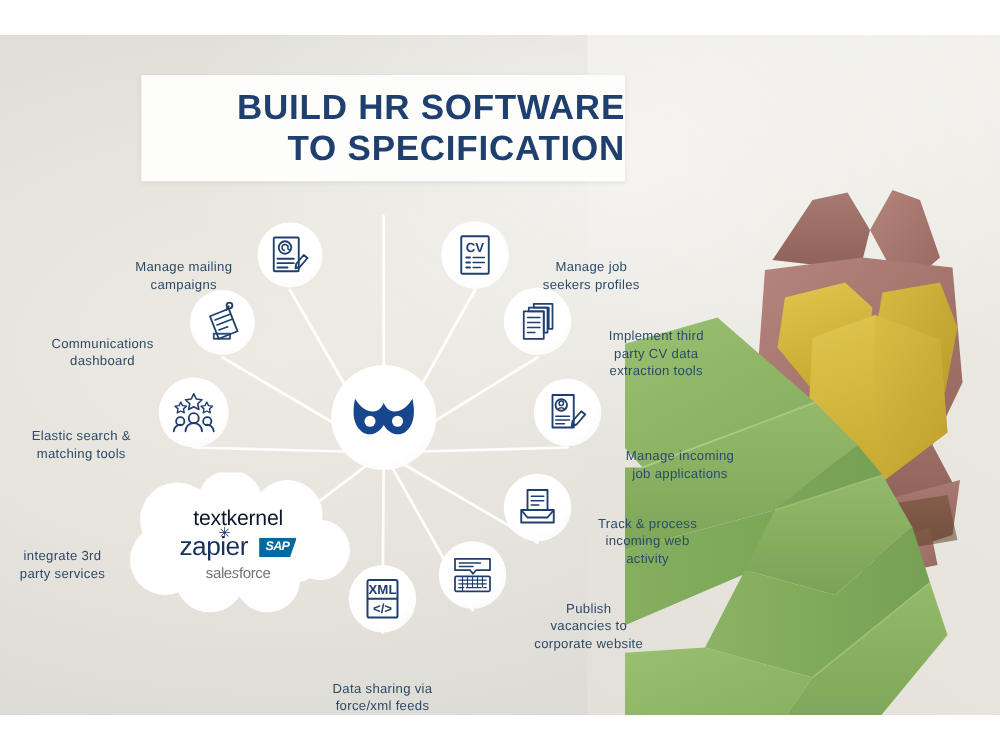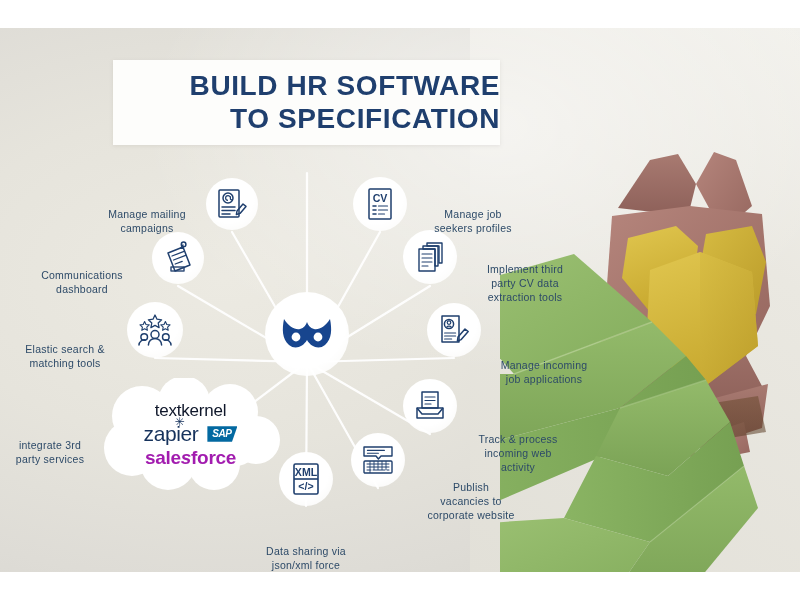--- a/index.html
+++ b/index.html
@@ -83,21 +83,21 @@
   }
   .lg-textkernel{color:#0f172a;font-size:17px;font-weight:400;letter-spacing:-.2px;}
   .lg-row{display:flex;align-items:center;gap:9px;}
   .lg-zapier{color:#16325c;font-size:21px;font-weight:400;letter-spacing:-.4px;position:relative;}
   .lg-zapier .ast{position:absolute;left:31px;top:-7px;font-size:12px;}
   .lg-sap{
     background:#0369a1;color:#fff;font-size:10px;font-weight:700;
     padding:2px 6px 2px 5px;letter-spacing:-.5px;font-style:italic;
     clip-path:polygon(0 0,100% 0,82% 100%,0 100%);line-height:1.15;
   }
-  .lg-salesforce{color:#a21caf;font-size:19px;font-weight:700;letter-spacing:-.3px;}
+  .lg-salesforce{color:#737373;font-size:12px;font-weight:400;letter-spacing:-.3px;}
   .lg-salesforce i{font-style:italic;}
 </style>
 </head>
 <body>
 
 <div id="stage">
 
   <div class="backdrop">
     <div class="bd-right"></div>
     <div class="bd-soft"></div>
@@ -279,21 +279,21 @@
     <svg width="32" height="34" viewBox="0 0 32 34">
       <g fill="none" stroke="#1f3f6e" stroke-width="1.6" stroke-linejoin="round">
         <rect x="4" y="2" width="24" height="30" rx="1.5"></rect>
         <path d="M4 17 h24"></path>
       </g>
       <text x="16" y="13.6" text-anchor="middle" font-family="Liberation Sans, sans-serif" font-size="10.6" font-weight="700" fill="#1f3f6e">XML</text>
       <text x="16" y="28.2" text-anchor="middle" font-family="Liberation Sans, sans-serif" font-size="10.6" font-weight="700" fill="#1f3f6e">&lt;/&gt;</text>
     </svg>
   </div>
   <div class="lbl c" style="left:248px;top:520px;width:116px;">Data sharing via
-json/xml force</div>
+force/xml feeds</div>
 
   <div class="node" style="width:54px;height:54px;left:351px;top:433px;">
     <svg width="34" height="30" viewBox="0 0 34 30">
       <g fill="none" stroke="#1f3f6e" stroke-width="1.4" stroke-linejoin="round">
         <path d="M3 2 h28 v9 H20 l-2.6 3 -2.4 -3 H3 Z"></path>
         <path d="M6.4 5.4 h17 M6.4 8.2 h11" stroke-linecap="round" stroke-width="1.1"></path>
         <rect x="3" y="16" width="28" height="12" rx="1"></rect>
         <path d="M6 19 h22 M6 22 h22 M6 25 h4 M12 25 h12 M26 25 h2" stroke-width="1" stroke-linecap="round"></path>
         <path d="M9 16 v12 M13 16 v9 M17 16 v9 M21 16 v9 M25 16 v9" stroke-width=".9"></path>
       </g>
@@ -306,21 +306,21 @@
   <div class="node" style="width:54px;height:54px;left:403px;top:379px;">
     <svg width="32" height="32" viewBox="0 0 32 32">
       <g fill="none" stroke="#1f3f6e" stroke-width="1.5" stroke-linejoin="round">
         <path d="M8 2 h16 v16 H8 Z"></path>
         <path d="M11 7 h10 M11 10.5 h10 M11 14 h6" stroke-linecap="round" stroke-width="1.2"></path>
         <path d="M3 18 h26 v10 H3 Z"></path>
         <path d="M3 18 l5 6 h16 l5 -6"></path>
       </g>
     </svg>
   </div>
-  <div class="lbl c" style="left:462px;top:408px;width:112px;">Track &amp; process
+  <div class="lbl c" style="left:462px;top:388px;width:112px;">Track &amp; process
 incoming web
 activity</div>
 
   <div class="node" style="width:54px;height:54px;left:427px;top:303px;">
     <svg width="34" height="34" viewBox="0 0 34 34">
       <g fill="none" stroke="#1f3f6e" stroke-width="1.5" stroke-linejoin="round">
         <path d="M5 3 h17 v26 H5 Z"></path>
         <circle cx="12" cy="11" r="4.6"></circle>
         <circle cx="12" cy="9.6" r="1.8" stroke-width="1.2"></circle>
         <path d="M9.4 14.4 a3.4 3.4 0 0 1 5.2 0" stroke-width="1.2"></path>

